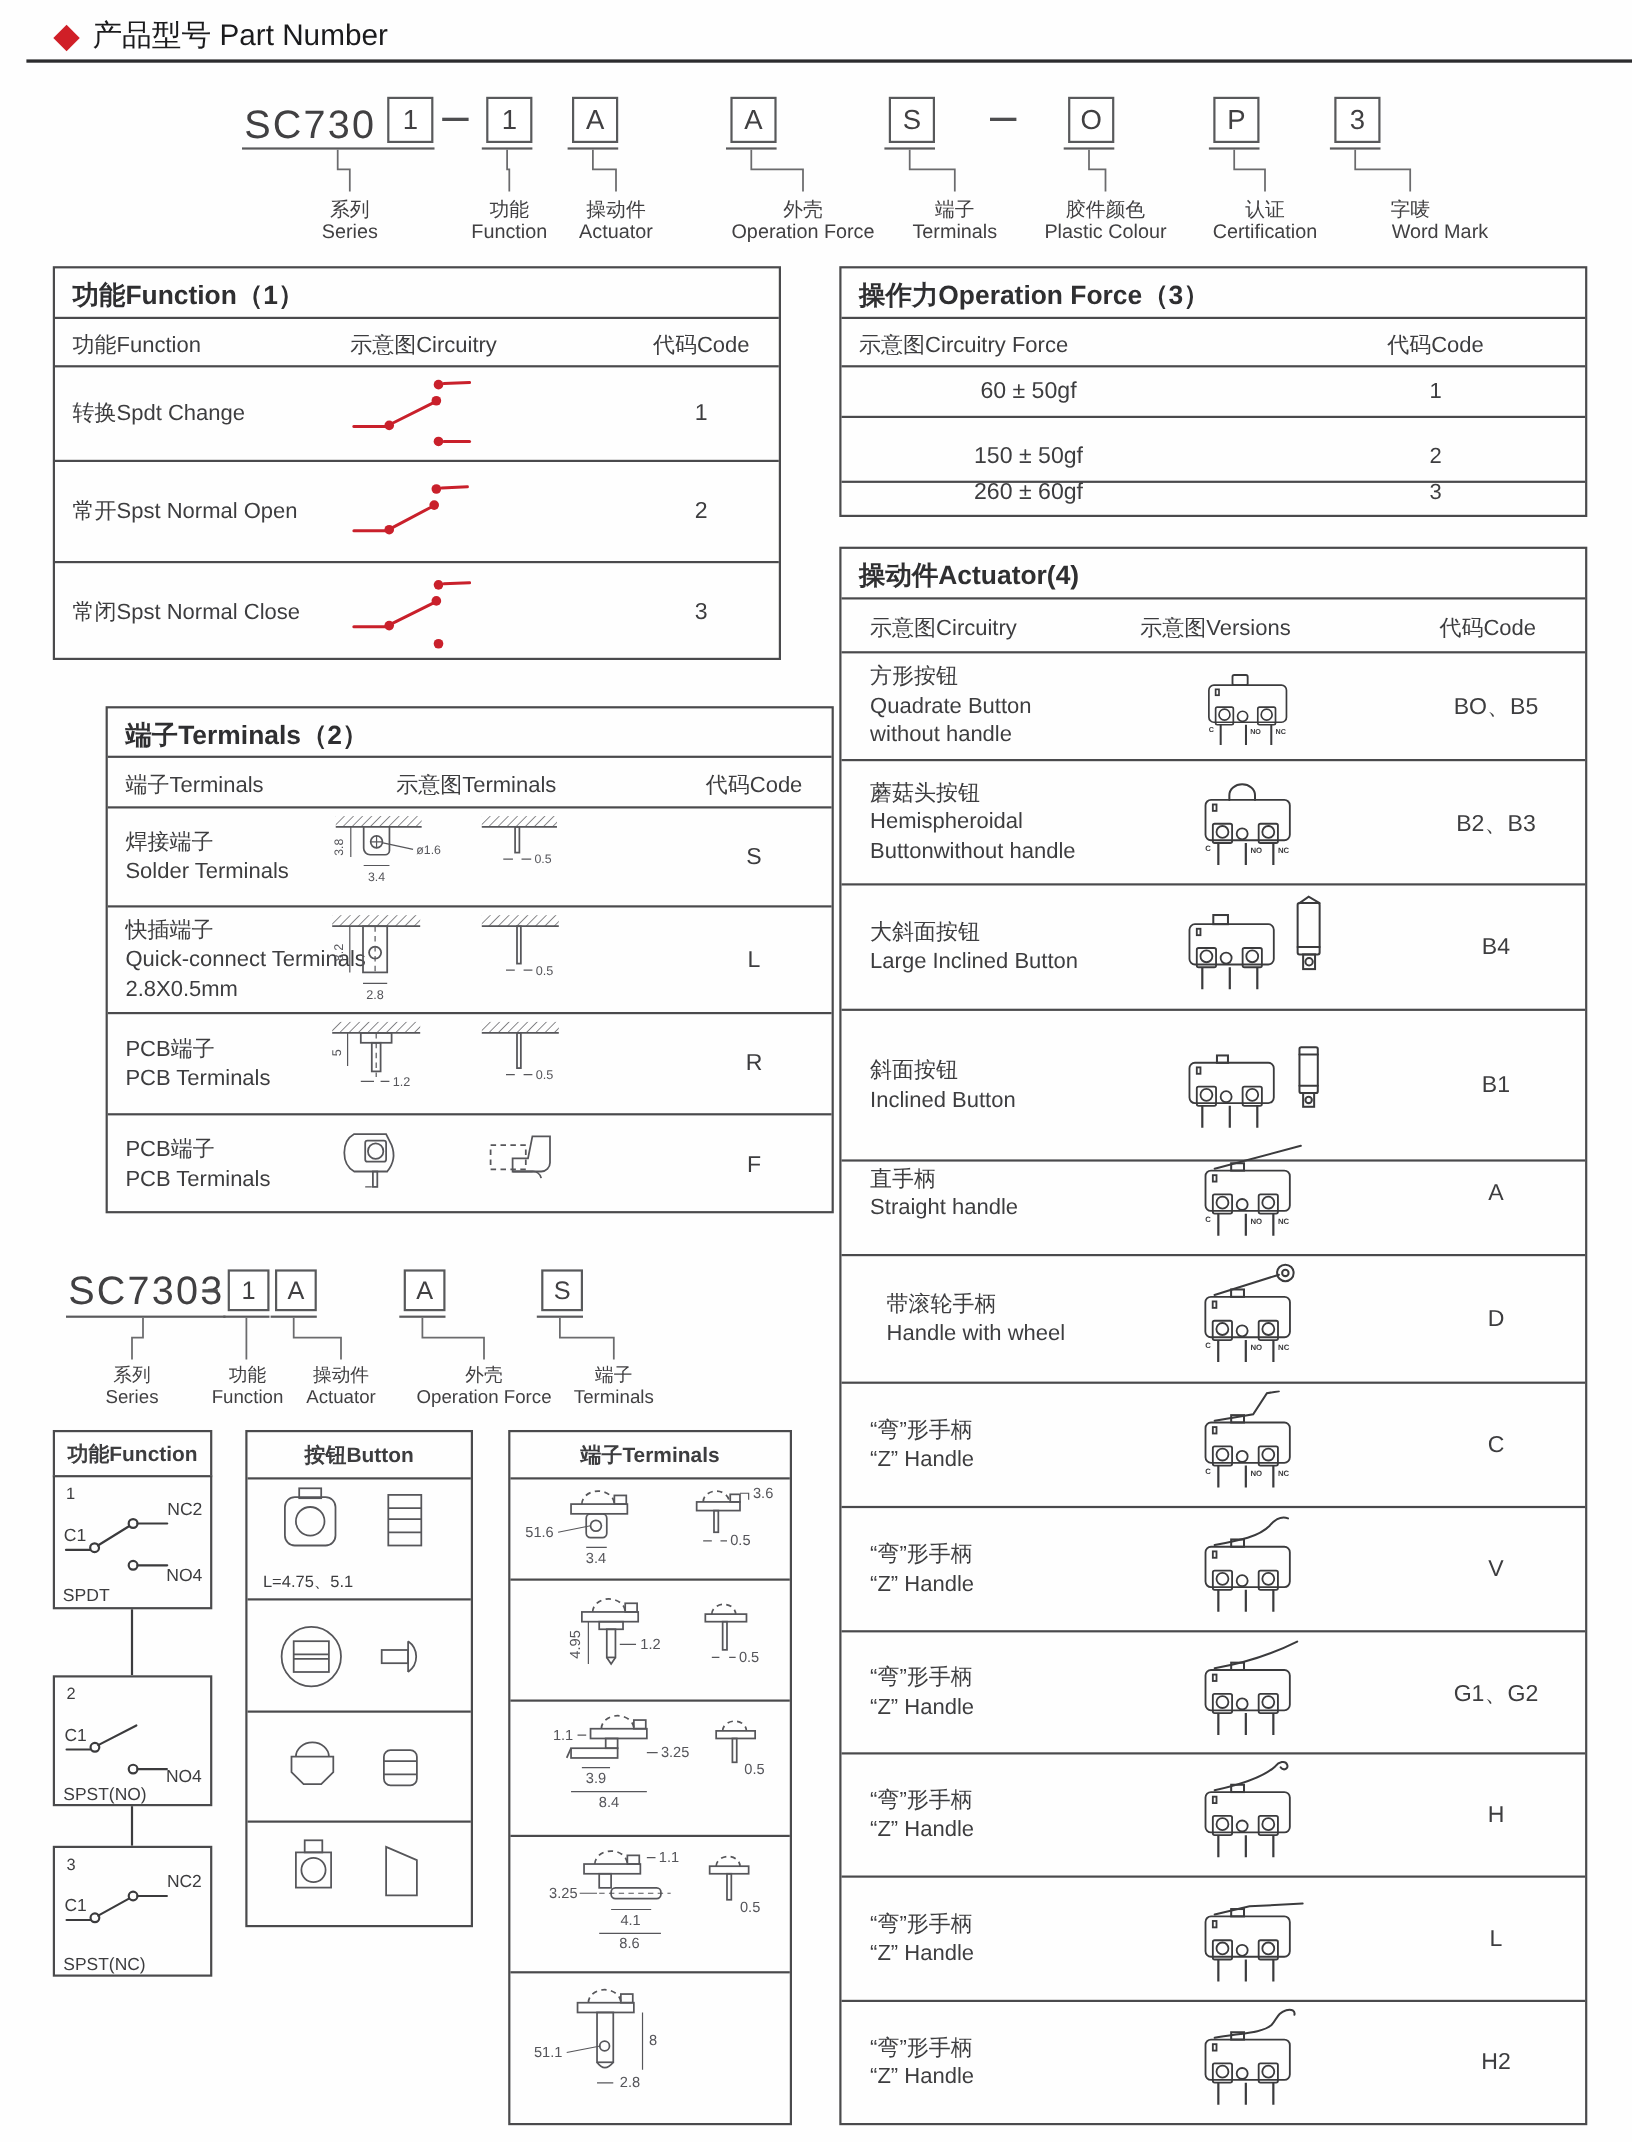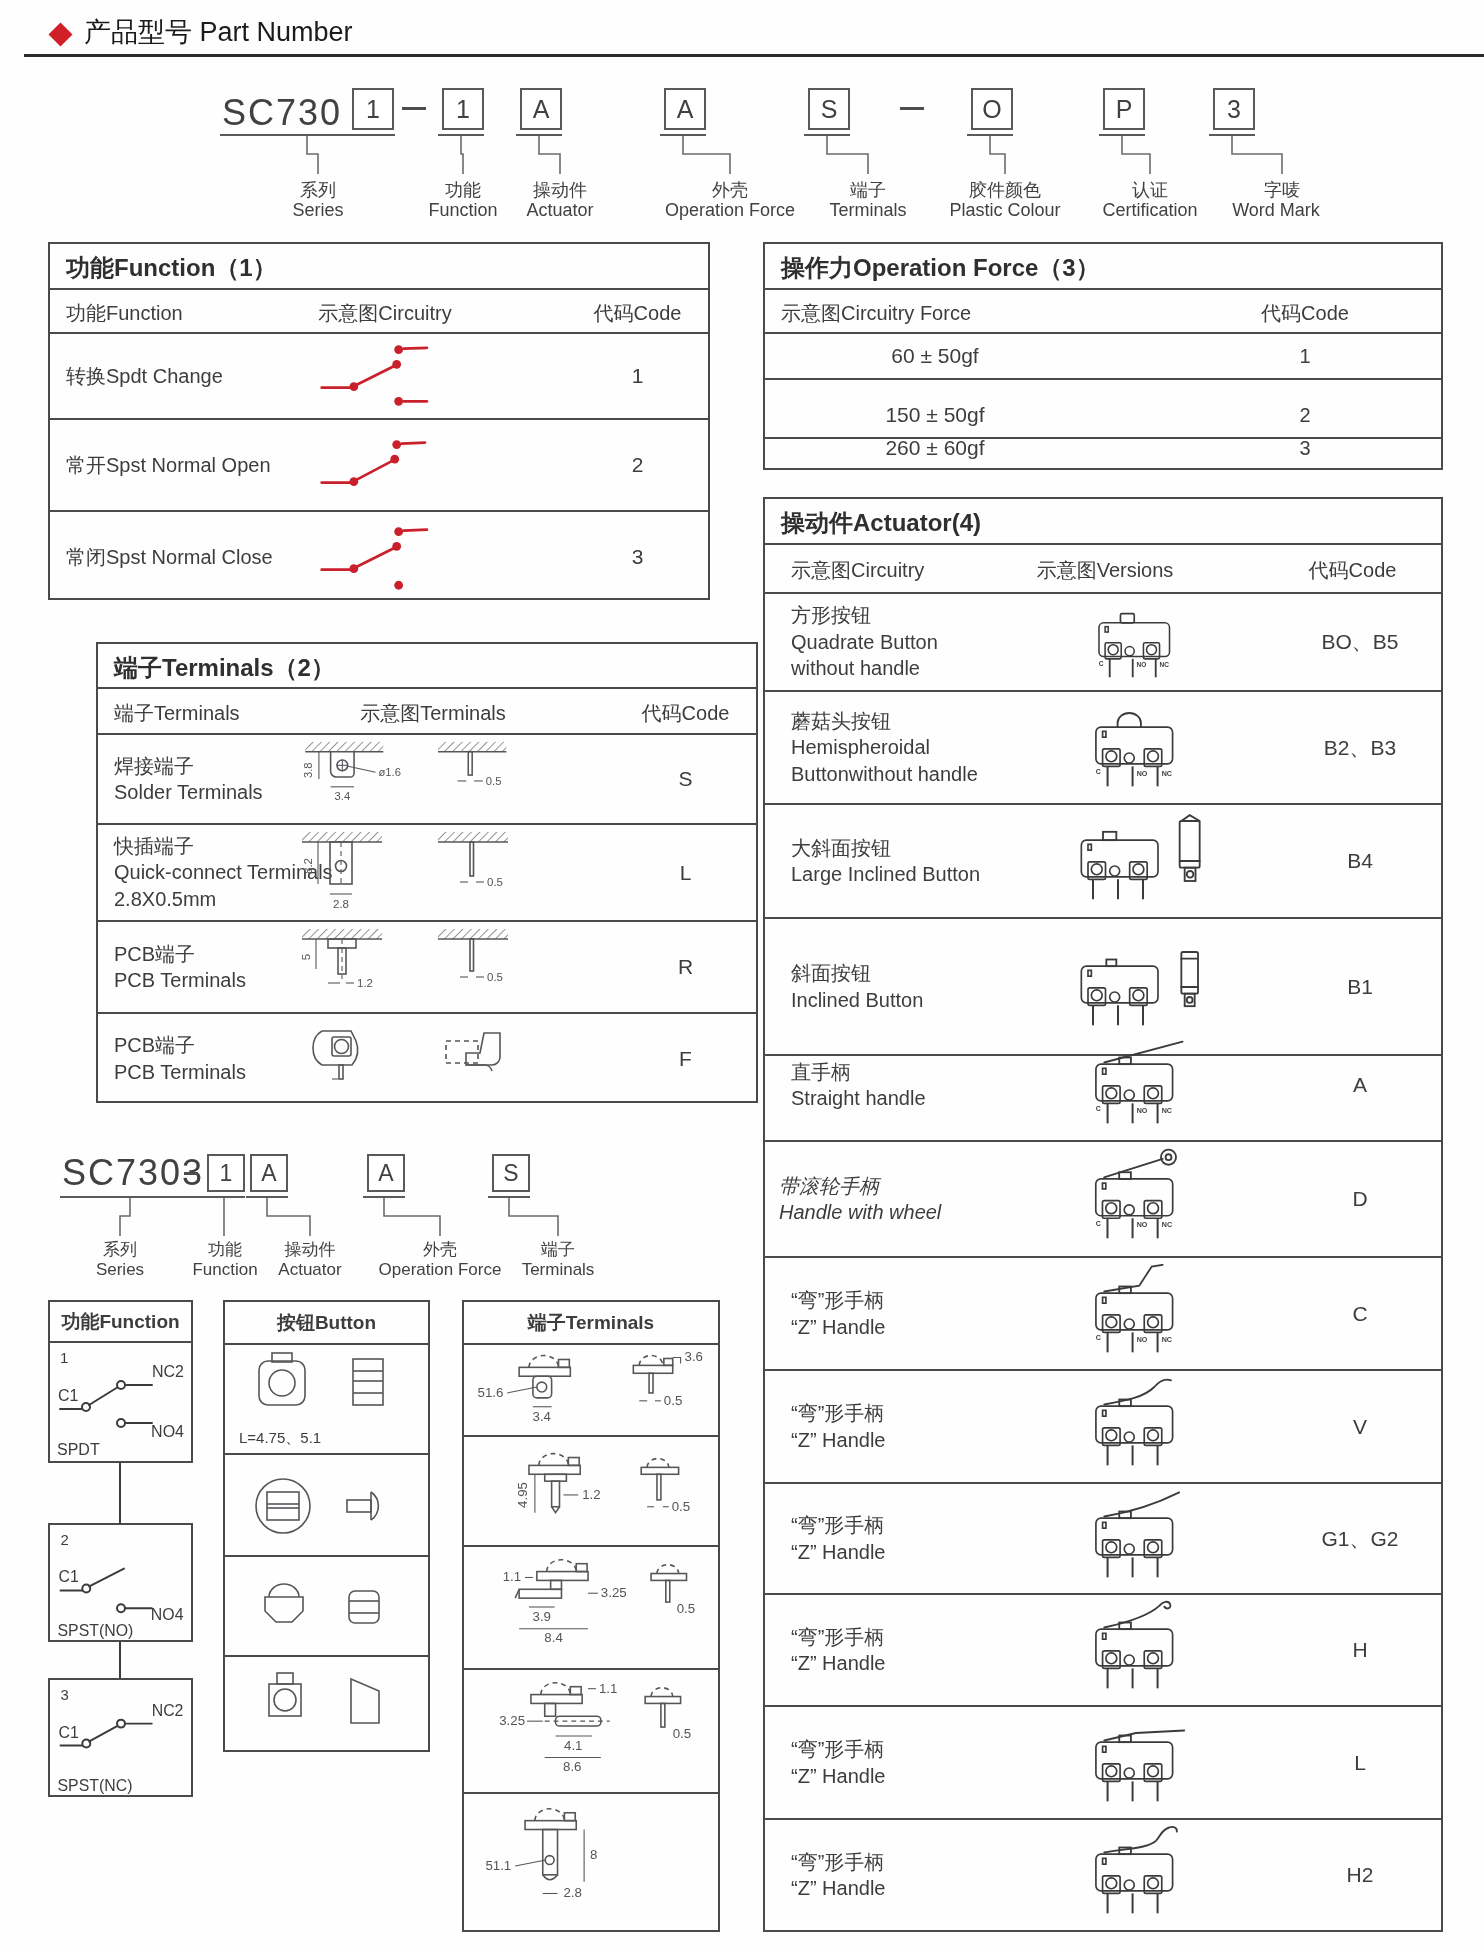--- a/index.html
+++ b/index.html
@@ -117,21 +117,21 @@
   <div class="ulabel" style="left:1080px;top:178px;width:140px;">认证</div>
   <div class="ulabel" style="left:1212px;top:178px;width:140px;">字唛</div>
 
   <div class="ulabel" style="left:233px;top:200px;width:170px;">Series</div>
   <div class="ulabel" style="left:378px;top:200px;width:170px;">Function</div>
   <div class="ulabel" style="left:475px;top:200px;width:170px;">Actuator</div>
   <div class="ulabel" style="left:645px;top:200px;width:170px;">Operation Force</div>
   <div class="ulabel" style="left:783px;top:200px;width:170px;">Terminals</div>
   <div class="ulabel" style="left:920px;top:200px;width:170px;">Plastic Colour</div>
   <div class="ulabel" style="left:1065px;top:200px;width:170px;">Certification</div>
-  <div class="ulabel" style="left:1191px;top:200px;width:170px;">Word Mark</div>
+  <div class="ulabel" style="left:1224px;top:200px;width:170px;">Word Mark</div>
 
   <div class="frame" style="left:48px;top:242px;width:662px;height:358px;">
     <div class="row" style="top:0;height:46px;">
         <span class="ttl abs" style="left:16px;top:8px;">功能Function（1）</span>
       </div>
     <div class="row" style="top:46px;height:44px;">
       <span class="colh abs" style="left:16px;top:10px;">功能Function</span>
       <span class="colh abs" style="left:230px;top:10px;width:210px;text-align:center;">示意图Circuitry</span>
       <span class="colh abs" style="left:500px;top:10px;width:175px;text-align:center;">代码Code</span>
     </div>
@@ -459,21 +459,21 @@
           <text class="pinl" x="83" y="93">NO</text>
           <text class="pinl" x="113" y="93">NC</text>
         </svg>
       </div>
       <div class="ccell" style="left:515px;width:160px;">
           <span>A</span>
         </div>
     </div>
 
     <div class="row" style="top:643px;height:116px;">
-      <div class="vflex cell-label" style="left:14px;width:290px;font-style:italic;">
+      <div class="vflex cell-label" style="left:41px;width:290px;">
         <span>带滚轮手柄</span>
         <span>Handle with wheel</span>
       </div>
       <div class="dcell" style="left:255px;width:240px;">
         <svg class="sw" width="165" height="102" viewBox="0 0 175 122">
           <g transform="translate(0,2)">
           <use href="#swbody"></use>
               <rect class="vr" x="62" y="27" width="14" height="8"></rect>
           <line class="vr" x1="44" y1="33" x2="114" y2="11"></line>
           <circle class="vr" cx="121" cy="9" r="9"></circle>

